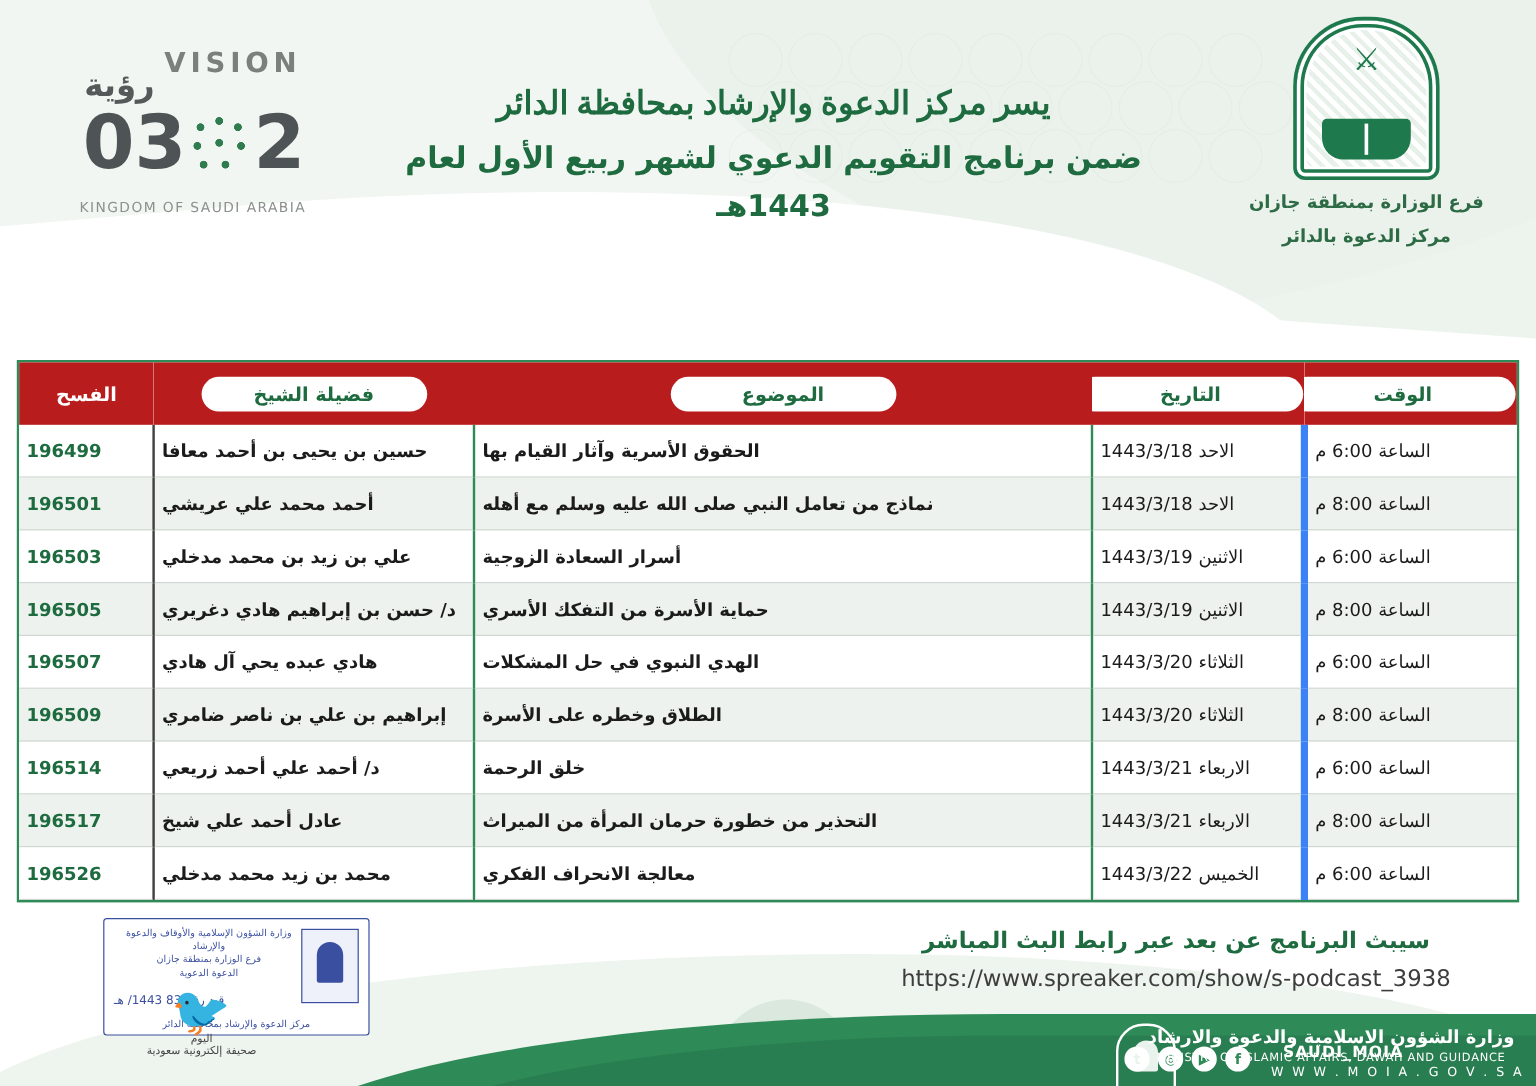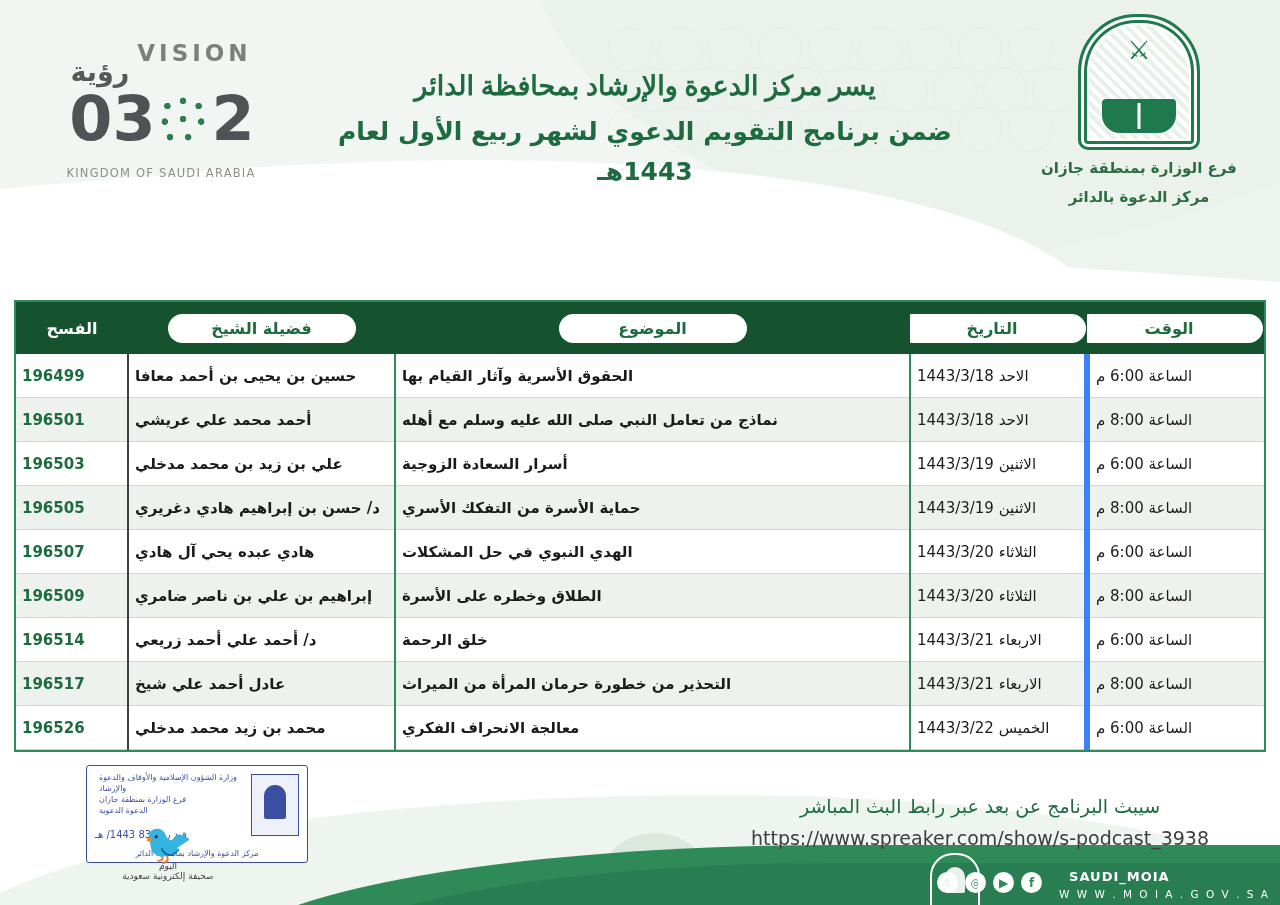--- a/index.html
+++ b/index.html
@@ -114,21 +114,21 @@
   .headline .l3{font-size:25px;color:#1d6b3f;margin-top:6px;}
   
   .table-wrap{
     position:absolute;left:14px;top:300px;width:1252px;
     border:2px solid #2e8b57;
     background:#ffffff;
     box-sizing:border-box;
   }
   table{border-collapse:collapse;width:100%;table-layout:fixed;}
   thead th{
-    background:#14532d;color:#ffffff;
+    background:#b91c1c;color:#ffffff;
     height:50px;font-size:16px;font-weight:bold;
     position:relative;
   }
   .th-pill{
     display:inline-block;
     background:#ffffff;color:#1d6b3f;
     border-radius:20px;
     padding:5px 34px;
     font-size:16px;font-weight:bold;
     min-width:120px;
@@ -190,39 +190,39 @@
   .stamp .s-logo{
     position:absolute;right:8px;top:8px;width:46px;height:60px;
     border:1px solid #3b4fa0;background:#eef1fa;
   }
   .stamp .s-logo:after{
     content:"";position:absolute;left:50%;top:10px;transform:translateX(-50%);
     width:22px;height:34px;background:#3b4fa0;border-radius:11px 11px 2px 2px;
   }
   .stamp .s-txt{
     position:absolute;right:58px;top:6px;width:150px;
-    font-size:8px;color:#3b4fa0;line-height:11px;text-align:left;
+    font-size:8px;color:#3b4fa0;line-height:11px;text-align:center;
   }
   .stamp .s-num{
     position:absolute;left:8px;bottom:22px;font-size:10px;color:#3b4fa0;direction:rtl;
   }
   .stamp .s-bottom{
     position:absolute;left:0;right:0;bottom:4px;font-size:8px;color:#3b4fa0;text-align:center;
   }
   .alyoum{
     position:absolute;left:108px;top:72px;width:120px;text-align:center;
   }
   .alyoum .bird{
     font-size:40px;color:#1a9bd7;line-height:34px;
   }
   .alyoum .lbl{font-size:9px;color:#444;}
   .bcast{
     position:absolute;right:20px;top:18px;text-align:center;width:560px;
   }
-  .bcast .t{font-size:19px;color:#1d6b3f;font-weight:normal;margin-top:22px;}
+  .bcast .t{font-size:19px;color:#1d6b3f;font-weight:bold;}
   .bcast .u{font-size:19px;color:#3d3d3d;margin-top:10px;direction:ltr;}
   .ft-bottom-row{
     position:absolute;left:330px;top:105px;width:940px;height:45px;
     display:flex;align-items:center;color:#ffffff;
   }
   .social{display:flex;align-items:center;gap:7px;direction:ltr;}
   .s-ico{
     width:21px;height:21px;border-radius:50%;background:#ffffff;color:#2e8b57;
     font-size:12px;display:flex;align-items:center;justify-content:center;font-weight:bold;
   }
@@ -443,13 +443,17 @@
       <span class="s-ico">▶</span>
       <span class="s-ico">f</span>
       <span style="margin-left:10px;text-align:left;">
         <span class="s-name">SAUDI_MOIA</span>
         <div class="s-web">W W W . M O I A . G O V . S A</div>
       </span>
     </div>
   </div>
 
   <div class="ft-emblem"></div>
+  <div class="ft-min">
+    <div class="a">وزارة الشؤون الاسلامية والدعوة والارشاد</div>
+    <div class="b">MINISTRY OF ISLAMIC AFFAIRS, DAWAH AND GUIDANCE</div>
+  </div>
 </div>
 
 </body></html>

